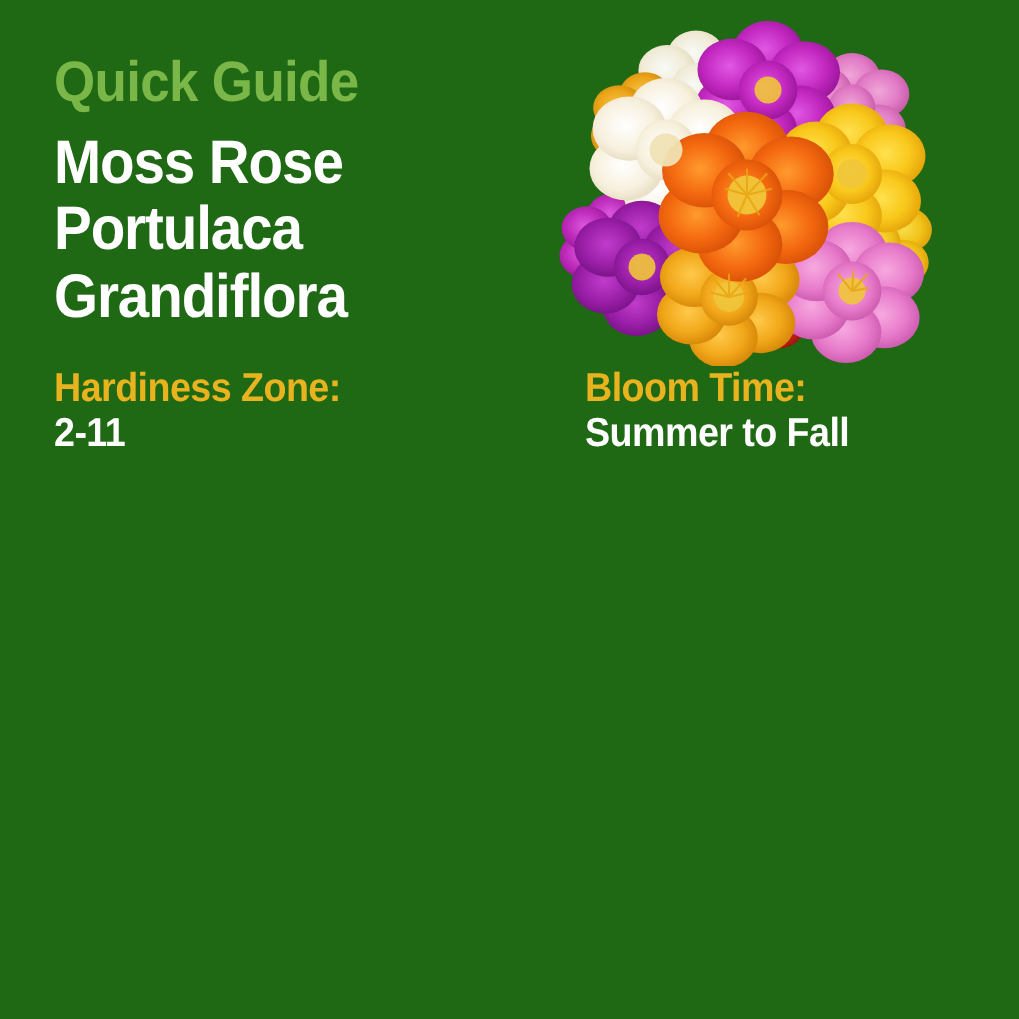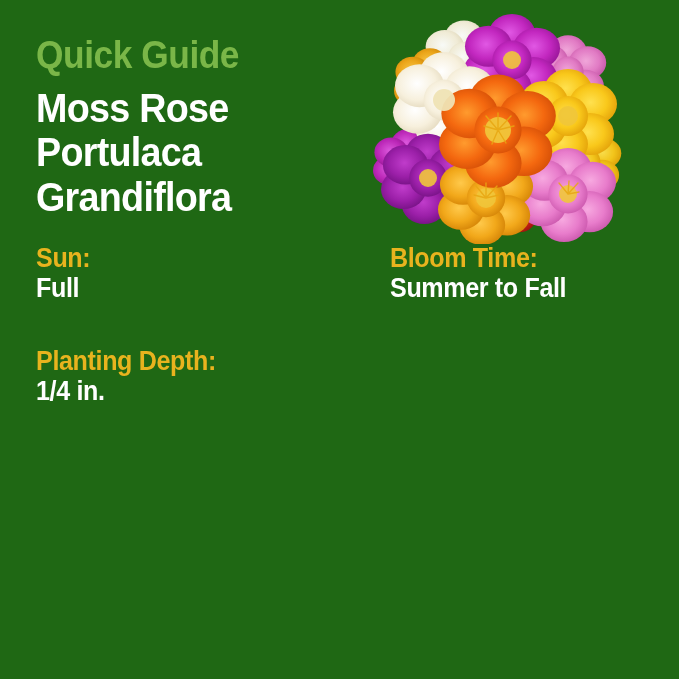--- a/index.html
+++ b/index.html
@@ -184,26 +184,22 @@
     <div class="kicker">Quick Guide</div>
     <div class="title">
       <div>Moss Rose</div>
       <div>Portulaca</div>
       <div>Grandiflora</div>
     </div>
   </div>
 
   <div class="facts">
     <div class="fact">
-      <div class="fact-label">Sun:</div>
-      <div class="fact-value">Full</div>
+      <div class="fact-label">Hardiness Zone:</div>
+      <div class="fact-value">2-11</div>
     </div>
     <div class="fact">
       <div class="fact-label">Bloom Time:</div>
       <div class="fact-value">Summer to Fall</div>
     </div>
-    <div class="fact">
-      <div class="fact-label">Planting Depth:</div>
-      <div class="fact-value">1/4 in.</div>
-    </div>
   </div>
 
 </div>
 
 </body></html>

